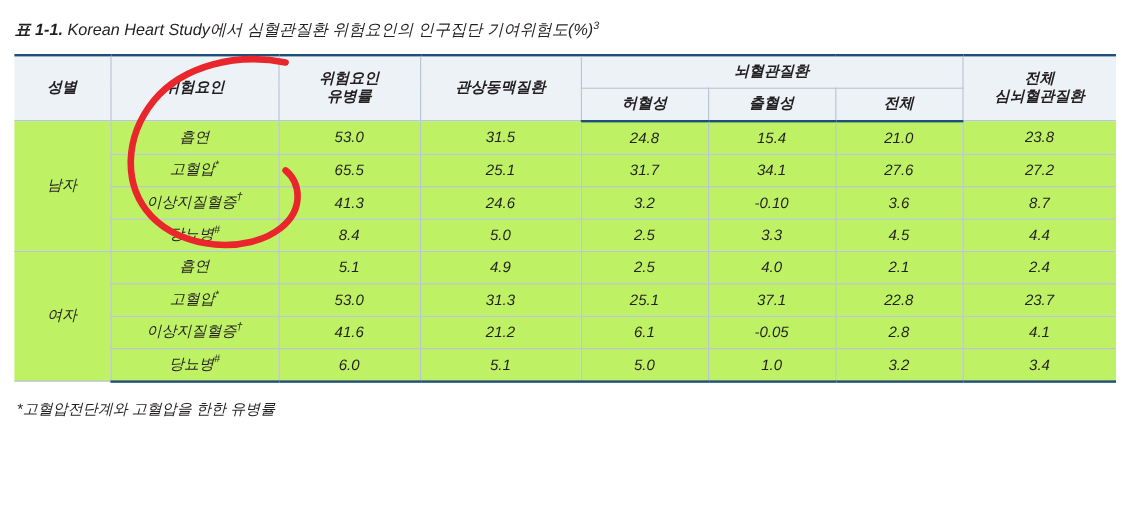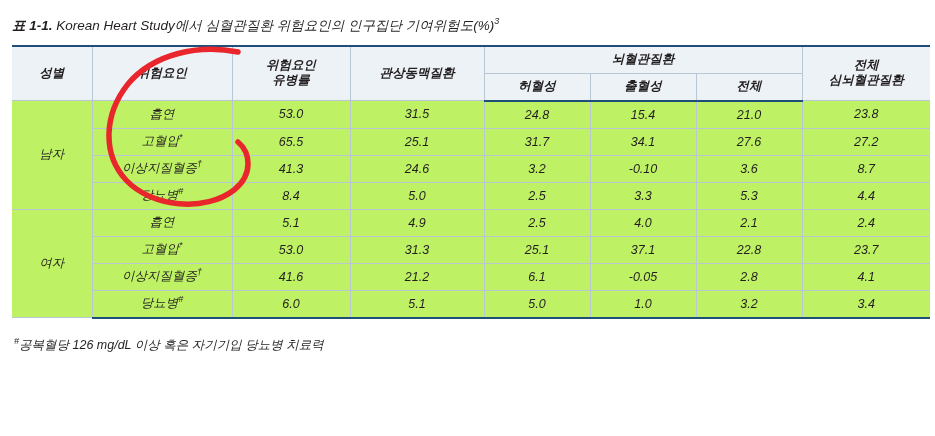--- a/index.html
+++ b/index.html
@@ -190,21 +190,21 @@
         <td>-0.10</td>
         <td>3.6</td>
         <td class="noright">8.7</td>
       </tr>
       <tr>
         <td class="riskcell"><span>당뇨병</span><sup>#</sup></td>
         <td>8.4</td>
         <td>5.0</td>
         <td>2.5</td>
         <td>3.3</td>
-        <td>5.3</td>
+        <td>4.5</td>
         <td class="noright">4.4</td>
       </tr>
 
       <tr class="group-sep">
         <td class="sexcell" rowspan="4">여자</td>
         <td class="riskcell"><span>흡연</span><sup></sup></td>
         <td>5.1</td>
         <td>4.9</td>
         <td>2.5</td>
         <td>4.0</td>
@@ -235,20 +235,20 @@
         <td>5.1</td>
         <td>5.0</td>
         <td>1.0</td>
         <td>3.2</td>
         <td class="noright">3.4</td>
       </tr>
     </tbody>
   </table>
 
   <div class="footnotes">
-    <div><sup>#</sup><span>공복혈당 126 mg/dL 이상 혹은 자기기입 당뇨병 치료력</span></div>
+    <div><span>*</span><span>고혈압전단계와 고혈압을 한한 유병률</span></div>
   </div>
 
   <svg class="annotation" viewBox="0 0 240 170">
     <path d="M140 8 C100 0 55 10 30 40 C6 70 4 110 28 136 C54 164 108 168 136 146 C156 130 152 108 140 98" fill="none" stroke="#e8262b" stroke-width="5.5" stroke-linecap="round" stroke-linejoin="round"></path>
   </svg>
 
 </div>
 
 </body></html>

